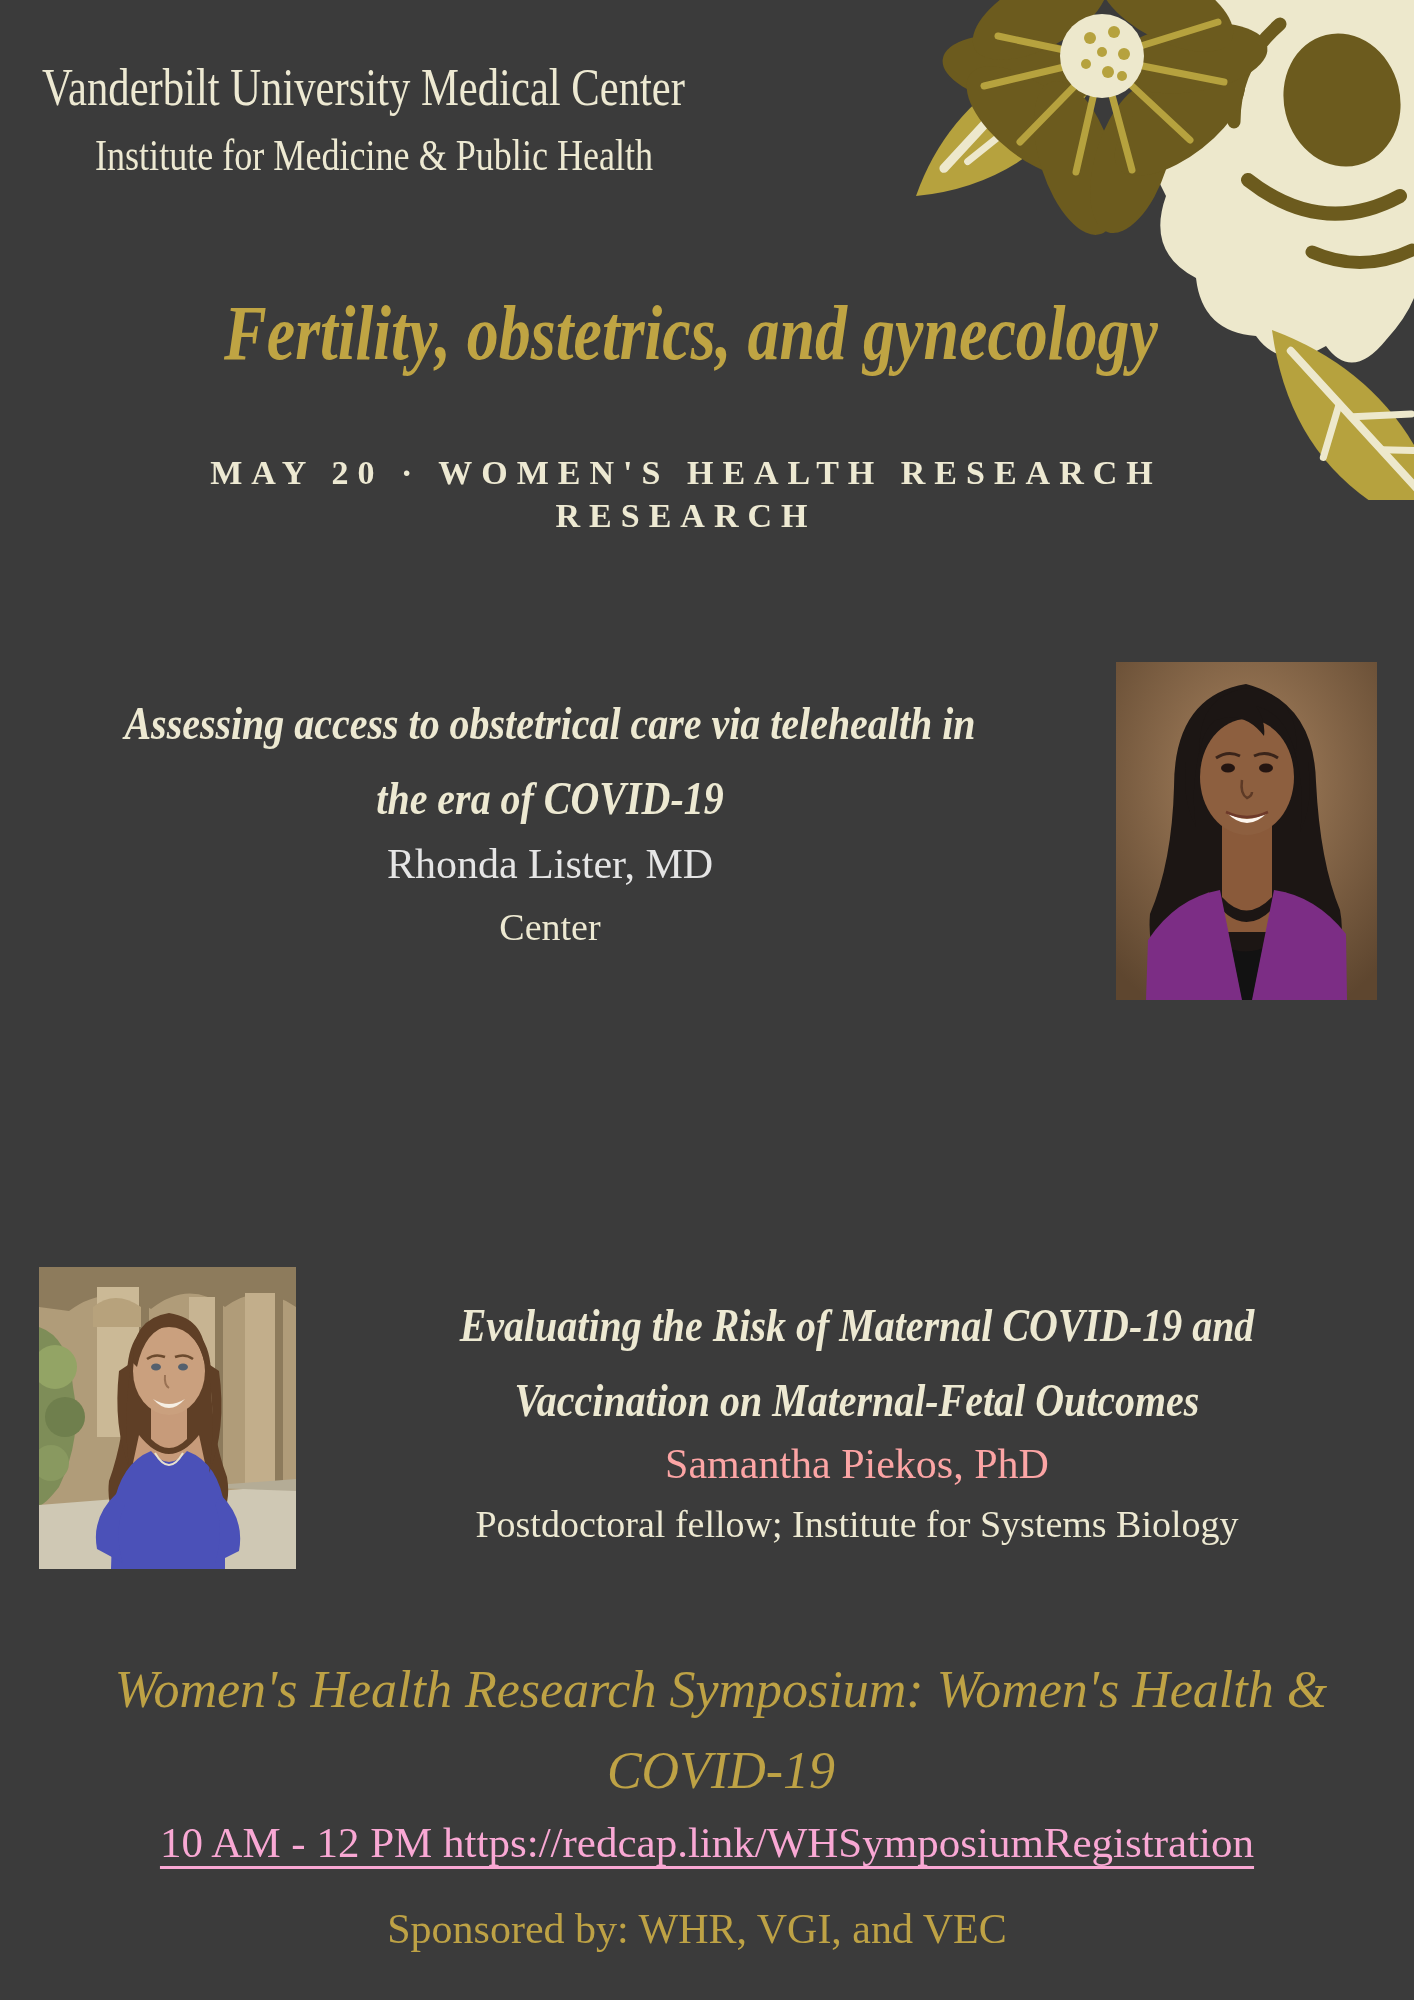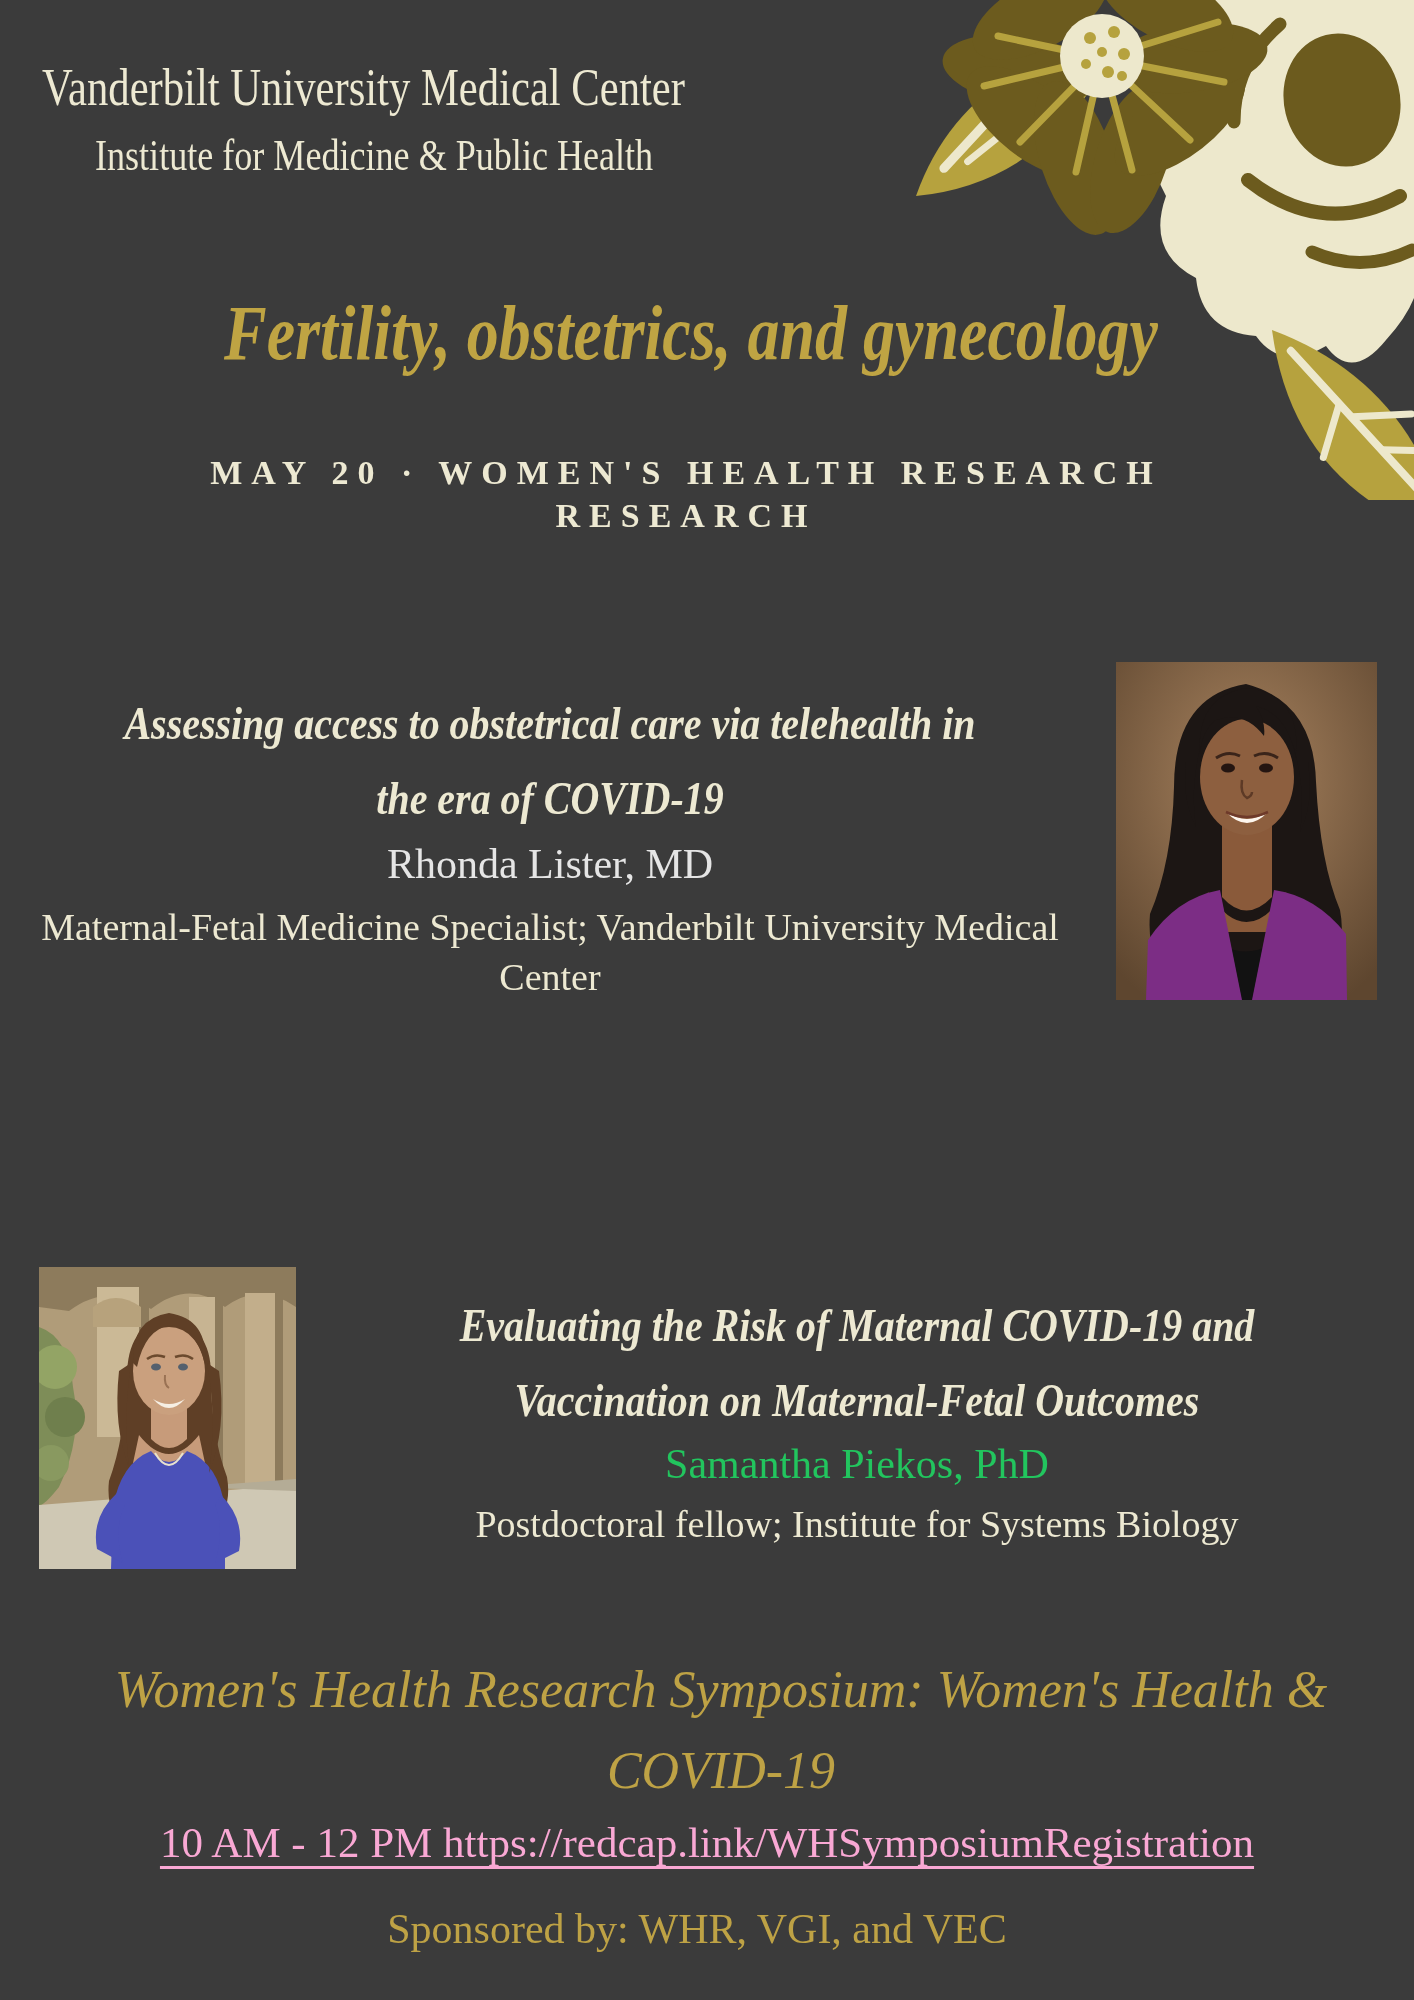--- a/index.html
+++ b/index.html
@@ -62,21 +62,21 @@
   
   .photo-frame2{left:39px;top:1267px;width:257px;height:302px;}
   .talk2-title{
     left:300px;top:1288px;width:1114px;
     font-size:47px;font-style:italic;font-weight:600;
     color:#EDE9D2;line-height:1.6;
     transform:scaleX(0.85);transform-origin:center top;
   }
   .talk2-speaker{
     left:300px;top:1440px;width:1114px;
-    font-size:42px;color:#22c55e;
+    font-size:42px;color:#fca5a5;
   }
   .talk2-affiliation{
     left:300px;top:1502px;width:1114px;
     font-size:38px;color:#EDE9D2;font-family:Liberation Serif, serif;
   }
 
   
   .session-title{
     left:0;top:1650px;width:1414px;
     font-size:52px;font-style:italic;
@@ -168,21 +168,20 @@
     <div>MAY 20 · WOMEN'S HEALTH RESEARCH</div>
     <div>RESEARCH</div>
   </div>
 
   <div class="abs talk1-title center">
     <div>Assessing access to obstetrical care via telehealth in</div>
     <div>the era of COVID-19</div>
   </div>
   <div class="abs talk1-speaker center">Rhonda Lister, MD</div>
   <div class="abs talk1-affiliation center">
-    <div>Maternal-Fetal Medicine Specialist; Vanderbilt University Medical</div>
     <div>Center</div>
   </div>
 
   <svg class="abs photo-frame1" viewBox="0 0 261 338" role="img">
     <defs>
       <radialGradient id="bg1" cx="50%" cy="35%" r="75%">
         <stop offset="0%" stop-color="#a88songs"></stop>
         <stop offset="0%" stop-color="#a8835f"></stop>
         <stop offset="100%" stop-color="#5e462f"></stop>
       </radialGradient>

